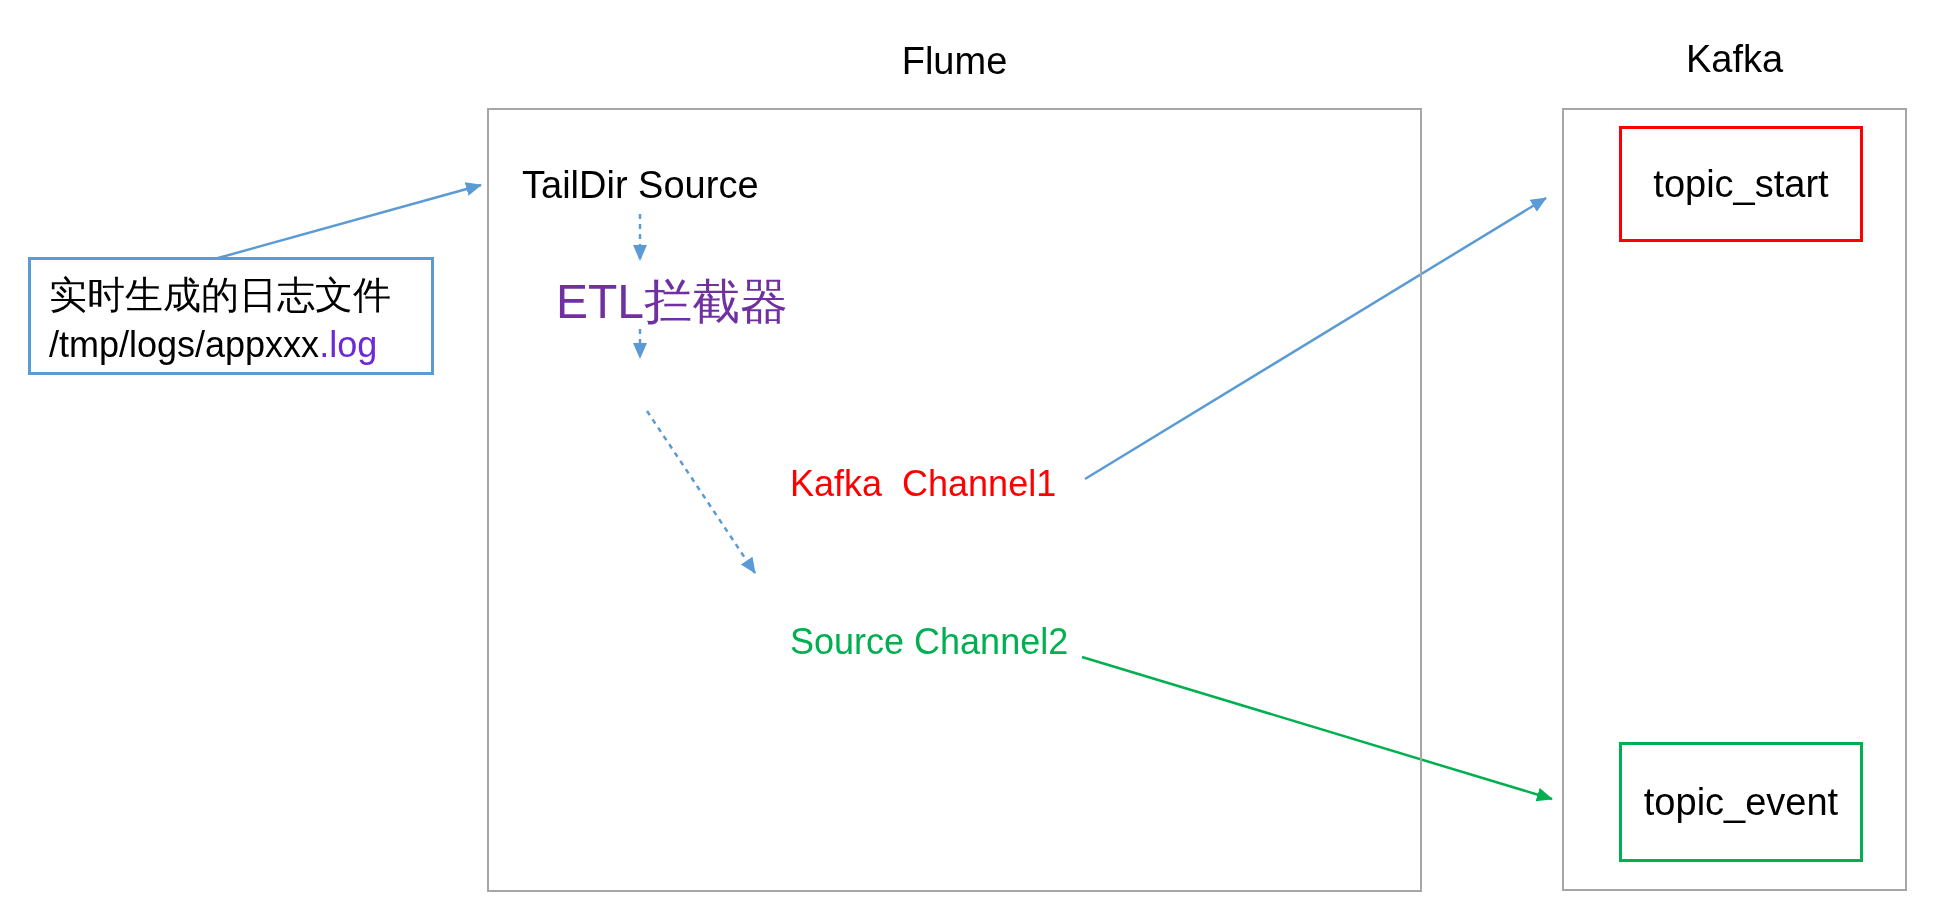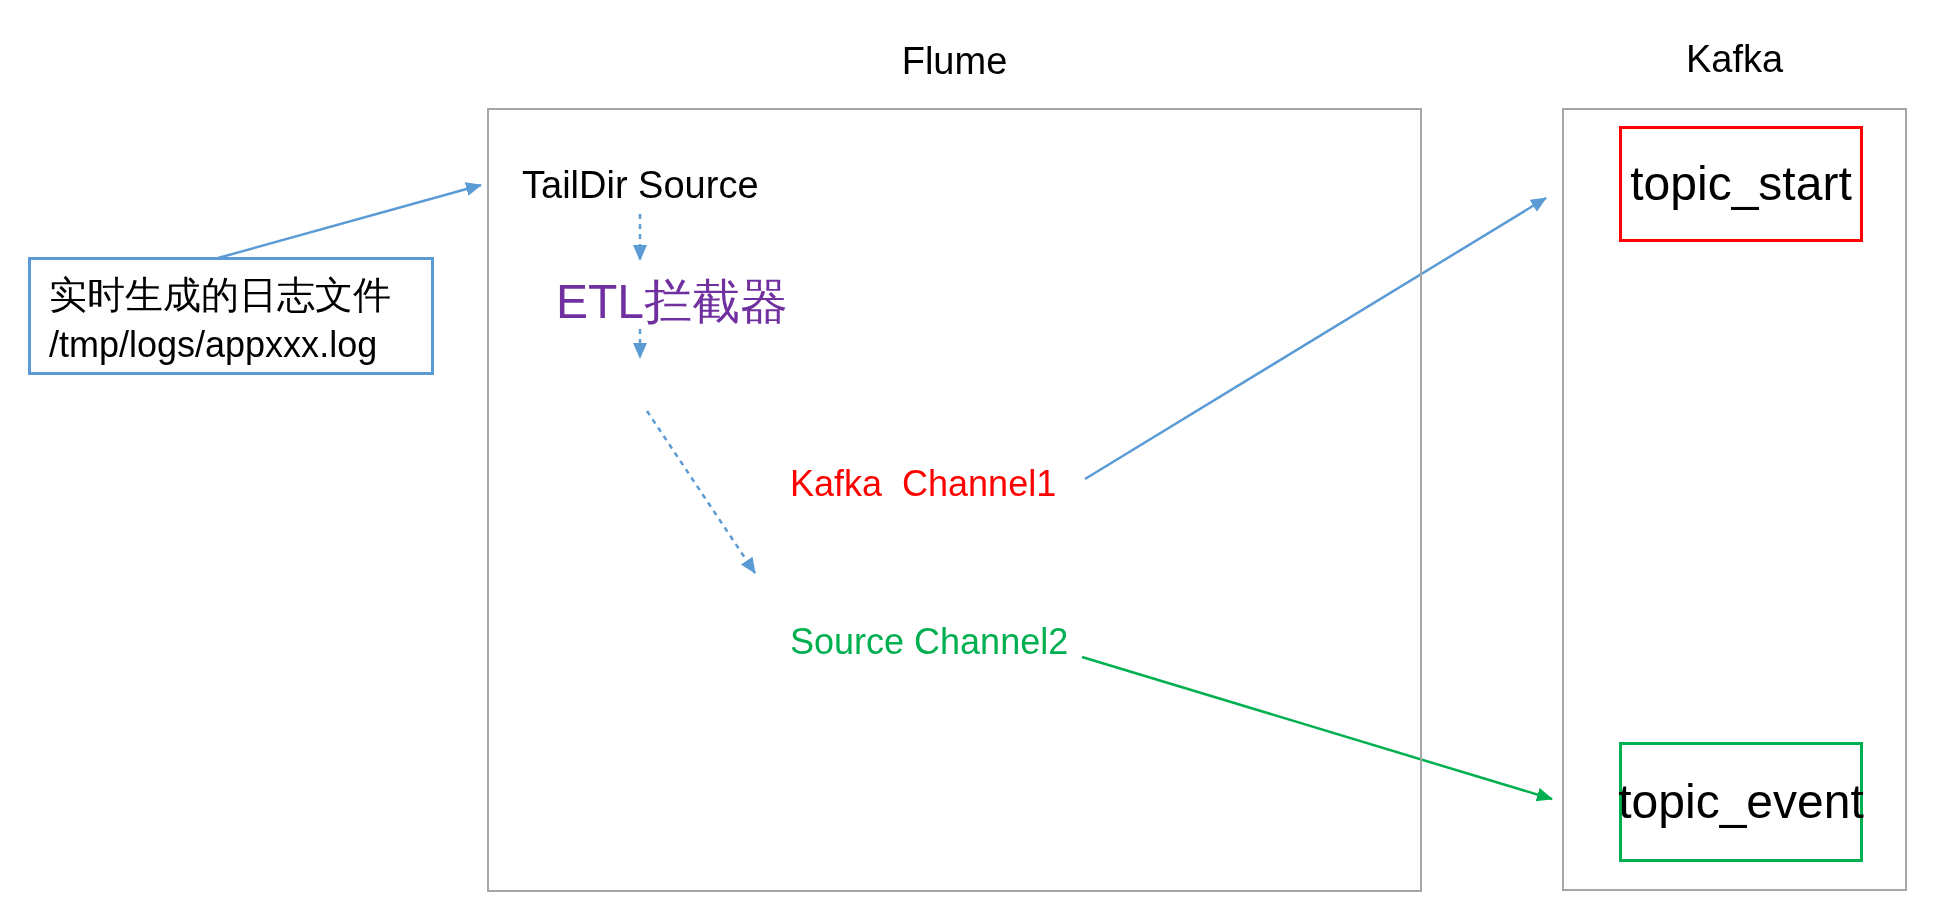--- a/index.html
+++ b/index.html
@@ -15,21 +15,21 @@
   .label { white-space: pre; line-height: 1; }
 
   
   .log-box {
     left: 28px; top: 257px; width: 406px; height: 118px;
     border: 3px solid #5B9BD5; box-sizing: border-box;
     padding: 10px 0 0 18px;
   }
   .log-line1 { font-size: 38px; color: #000000; line-height: 1.35; }
   .log-line2 { font-size: 36px; color: #000000; line-height: 1.35; }
-  .log-ext { color: #000000; }
+  .log-ext { color: #6d28d9; }
 
   .flume-box {
     left: 487px; top: 108px; width: 935px; height: 784px;
     border: 2px solid #A6A6A6; box-sizing: border-box;
   }
   .kafka-box {
     left: 1562px; top: 108px; width: 345px; height: 783px;
     border: 2px solid #A6A6A6; box-sizing: border-box;
   }
 
@@ -43,21 +43,21 @@
   .taildir   { left: 522px; top: 166px; font-size: 38px; color: #000000; }
   .etl       { left: 556px; top: 278px; font-size: 48px; color: #7030A0; }
   .typesplit { left: 549px; top: 362px; font-size: 36px; color: #7030A0; }
   .channel1  { left: 790px; top: 466px; font-size: 36px; color: #FF0000; }
   .channel2  { left: 790px; top: 624px; font-size: 36px; color: #00B050; }
 
   
   .topic {
     width: 244px; box-sizing: border-box;
     display: flex; align-items: center; justify-content: center;
-    font-size: 48px; color: #000000; background: #ffffff;
+    font-size: 38px; color: #000000; background: #ffffff;
   }
   .topic-start { left: 1619px; top: 126px; height: 116px; border: 3px solid #FF0000; }
   .topic-event { left: 1619px; top: 742px; height: 120px; border: 3px solid #00B050; }
 
   svg.arrows { position: absolute; left: 0; top: 0; pointer-events: none; }
 </style>
 </head>
 <body>
 
 <div class="canvas">

